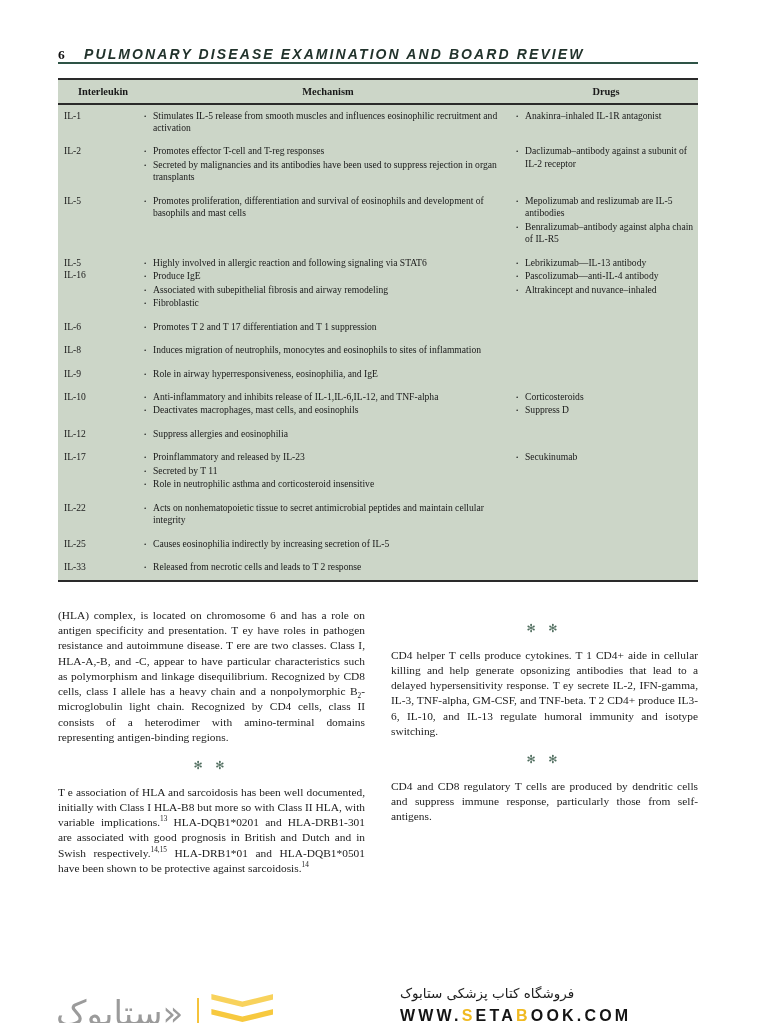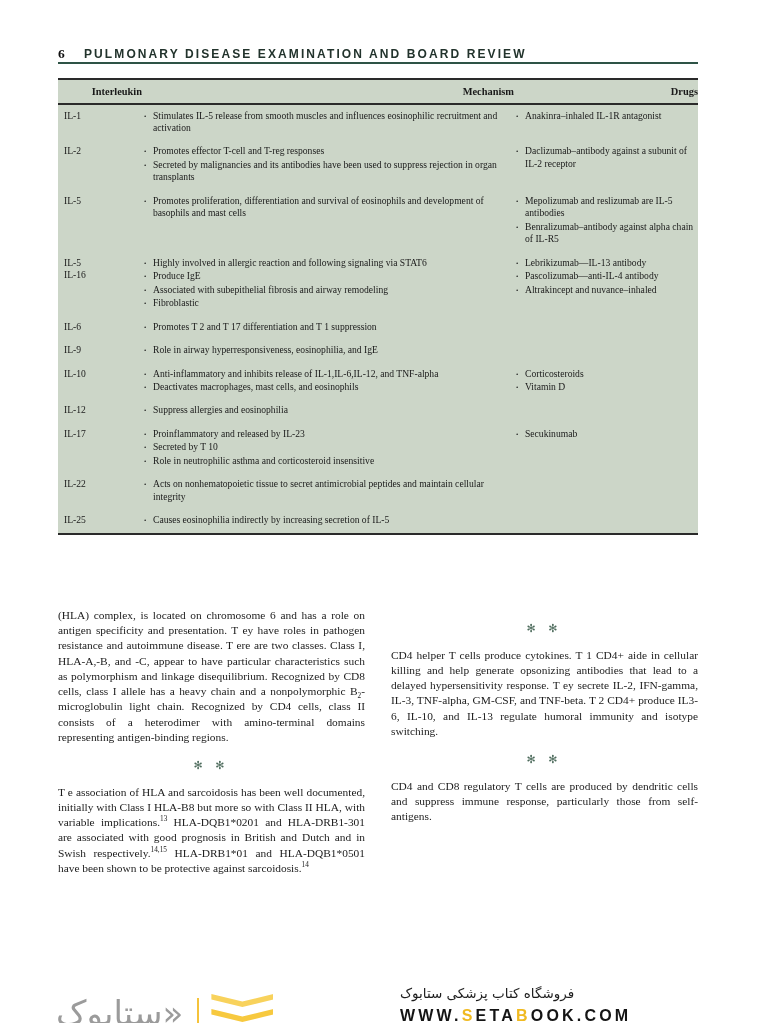--- a/index.html
+++ b/index.html
@@ -33,25 +33,26 @@
   .runhead-folio {
     font-family: "Liberation Serif", serif;
     font-weight: bold;
     font-size: 13.5px;
     color: #111;
     width: 26px;
   }
   .runhead-title {
     font-family: "Liberation Sans", sans-serif;
     font-weight: bold;
-    font-size: 12px;
+    font-size: 14px;
     letter-spacing: 2.1px;
     color: #22332c;
     text-transform: uppercase;
     white-space: nowrap;
+    font-style: italic;
   }
   .runhead-rule {
     position: absolute;
     left: 58px;
     top: 62px;
     width: 640px;
     height: 1.6px;
     background: #2e5346;
   }
 
@@ -76,21 +77,21 @@
     height: 1.9px;
     background: #2a2a2a;
   }
   table.iltable {
     width: 100%;
     border-collapse: collapse;
     font-size: 9.6px;
     line-height: 1.30;
   }
   table.iltable th {
-    text-align: right;
+    text-align: center;
     font-weight: bold;
     font-size: 10.4px;
     padding: 5px 0 5px 0;
     vertical-align: bottom;
   }
   table.iltable td {
     vertical-align: top;
     padding: 5px 0 5px 0;
     margin-left: 8px;
   }
@@ -353,20 +354,33 @@
             <td class="col-mech">
               <ul class="blist">
                 <li>Promotes T 2 and T 17 differentiation and T 1 suppression</li>
               </ul>
             </td>
             <td class="col-drug"></td>
           </tr>
           <tr>
             <td class="col-il">
               <div class="ilnames">
+                <span>IL-8</span>
+              </div>
+            </td>
+            <td class="col-mech">
+              <ul class="blist">
+                <li>Induces migration of neutrophils, monocytes and eosinophils to sites of inflammation</li>
+              </ul>
+            </td>
+            <td class="col-drug"></td>
+          </tr>
+          <tr>
+            <td class="col-il">
+              <div class="ilnames">
                 <span>IL-9</span>
               </div>
             </td>
             <td class="col-mech">
               <ul class="blist">
                 <li>Role in airway hyperresponsiveness, eosinophilia, and IgE</li>
               </ul>
             </td>
             <td class="col-drug"></td>
           </tr>
@@ -378,21 +392,21 @@
             </td>
             <td class="col-mech">
               <ul class="blist">
                 <li>Anti-inflammatory and inhibits release of IL-1,IL-6,IL-12, and TNF-alpha</li>
                 <li>Deactivates macrophages, mast cells, and eosinophils</li>
               </ul>
             </td>
             <td class="col-drug">
               <ul class="blist">
                 <li>Corticosteroids</li>
-                <li>Vitamin D</li>
+                <li>Suppress D</li>
               </ul>
             </td>
           </tr>
           <tr>
             <td class="col-il">
               <div class="ilnames">
                 <span>IL-12</span>
               </div>
             </td>
             <td class="col-mech">
@@ -404,21 +418,21 @@
           </tr>
           <tr>
             <td class="col-il">
               <div class="ilnames">
                 <span>IL-17</span>
               </div>
             </td>
             <td class="col-mech">
               <ul class="blist">
                 <li>Proinflammatory and released by IL-23</li>
-                <li>Secreted by T 10</li>
+                <li>Secreted by T 11</li>
                 <li>Role in neutrophilic asthma and corticosteroid insensitive</li>
               </ul>
             </td>
             <td class="col-drug">
               <ul class="blist">
                 <li>Secukinumab</li>
               </ul>
             </td>
           </tr>
           <tr>
@@ -436,20 +450,33 @@
           </tr>
           <tr>
             <td class="col-il">
               <div class="ilnames">
                 <span>IL-25</span>
               </div>
             </td>
             <td class="col-mech">
               <ul class="blist">
                 <li>Causes eosinophilia indirectly by increasing secretion of IL-5</li>
+              </ul>
+            </td>
+            <td class="col-drug"></td>
+          </tr>
+          <tr>
+            <td class="col-il">
+              <div class="ilnames">
+                <span>IL-33</span>
+              </div>
+            </td>
+            <td class="col-mech">
+              <ul class="blist">
+                <li>Released from necrotic cells and leads to T 2 response</li>
               </ul>
             </td>
             <td class="col-drug"></td>
           </tr>
         </tbody>
     </table>
     <div class="tbl-rule-bottom"></div>
   </div>
 
   <div class="body-cols">

